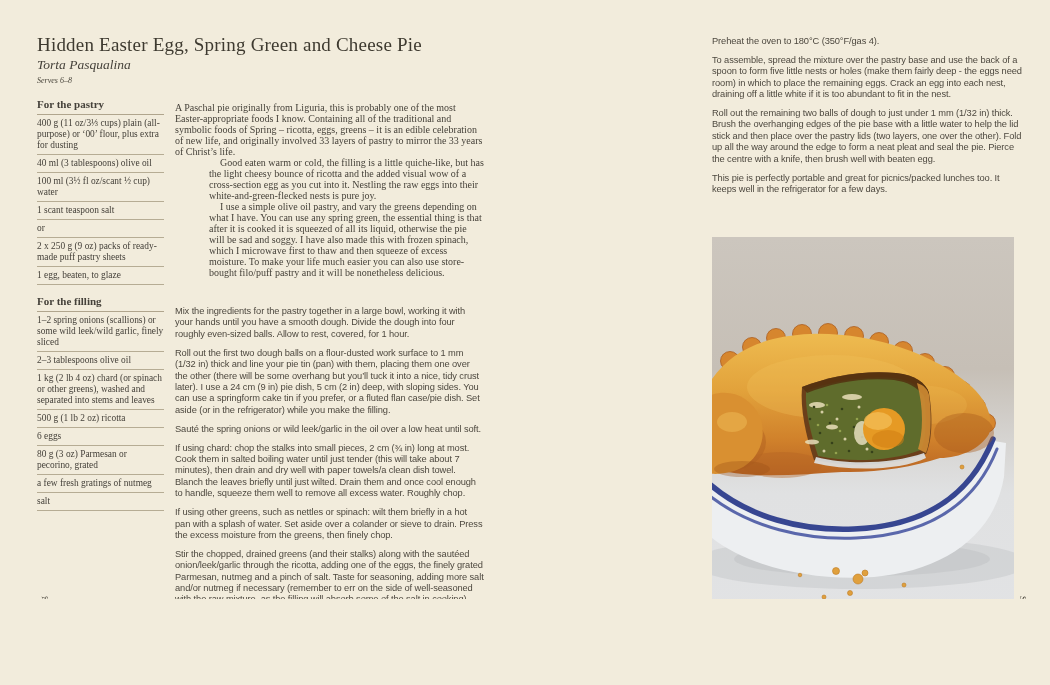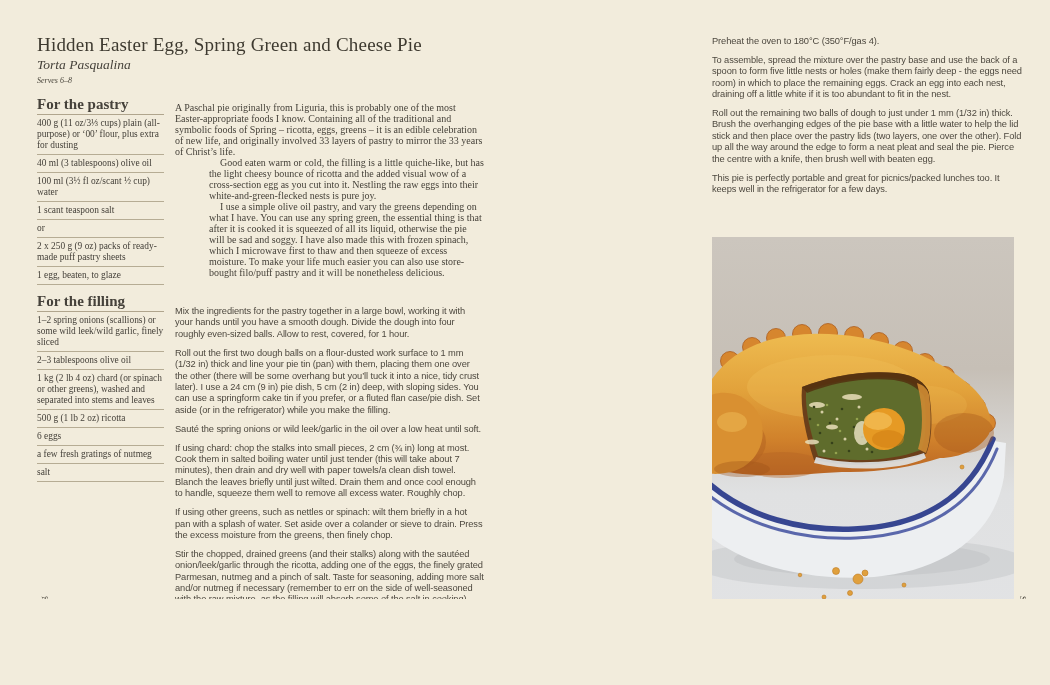--- a/index.html
+++ b/index.html
@@ -8,21 +8,21 @@
 
   
   .title{position:absolute;left:37px;top:34px;margin:0;font-size:19px;font-weight:400;
          letter-spacing:.2px;color:#3e3a30;white-space:nowrap;}
   .subtitle{position:absolute;left:37px;top:57px;margin:0;font-size:13.5px;font-weight:400;
             font-style:italic;color:#45413a;}
   .serves{position:absolute;left:37px;top:76px;font-size:8px;font-style:italic;color:#4a463c;}
 
   .ingredients{position:absolute;left:37px;top:98px;width:127px;font-size:9.4px;
                line-height:11px;color:#45413a;}
-  .ing-head{font-weight:700;font-size:15px;padding:1px 0 4px;
+  .ing-head{font-weight:700;font-size:11px;padding:1px 0 4px;
             border-bottom:1px solid rgba(122,107,76,.55);}
   .ing-head.mt{margin-top:10px;}
   .ing-item{padding:2.5px 0 3.5px;border-bottom:1px solid rgba(122,107,76,.5);}
 
   .intro{position:absolute;left:175px;top:102px;width:309px;font-size:10px;
          line-height:11px;color:#46423a;}
   .intro p{margin:0;}
   .intro p.ind{text-indent:11px;margin-left:34px;}
 
   .method{position:absolute;font-family:"Liberation Sans","DejaVu Sans",sans-serif;
@@ -62,20 +62,21 @@
       <div class="ing-item">or</div>
       <div class="ing-item">2 x 250 g (9 oz) packs of ready-made puff pastry sheets</div>
       <div class="ing-item">1 egg, beaten, to glaze</div>
 
       <div class="ing-head mt">For the filling</div>
       <div class="ing-item">1–2 spring onions (scallions) or some wild leek/wild garlic, finely sliced</div>
       <div class="ing-item">2–3 tablespoons olive oil</div>
       <div class="ing-item">1 kg (2 lb 4 oz) chard (or spinach or other greens), washed and separated into stems and leaves</div>
       <div class="ing-item">500 g (1 lb 2 oz) ricotta</div>
       <div class="ing-item">6 eggs</div>
+      <div class="ing-item">80 g (3 oz) Parmesan or pecorino, grated</div>
       <div class="ing-item">a few fresh gratings of nutmeg</div>
       <div class="ing-item">salt</div>
     </aside>
 
     <div class="intro">
       <p>A Paschal pie originally from Liguria, this is probably one of the most Easter-appropriate foods I know. Containing all of the traditional and symbolic foods of Spring – ricotta, eggs, greens – it is an edible celebration of new life, and originally involved 33 layers of pastry to mirror the 33 years of Christ’s life.</p>
       <p class="ind">Good eaten warm or cold, the filling is a little quiche-like, but has the light cheesy bounce of ricotta and the added visual wow of a cross-section egg as you cut into it. Nestling the raw eggs into their white-and-green-flecked nests is pure joy.</p>
       <p class="ind">I use a simple olive oil pastry, and vary the greens depending on what I have. You can use any spring green, the essential thing is that after it is cooked it is squeezed of all its liquid, otherwise the pie will be sad and soggy. I have also made this with frozen spinach, which I microwave first to thaw and then squeeze of excess moisture. To make your life much easier you can also use store-bought filo/puff pastry and it will be nonetheless delicious.</p>
     </div>
 

